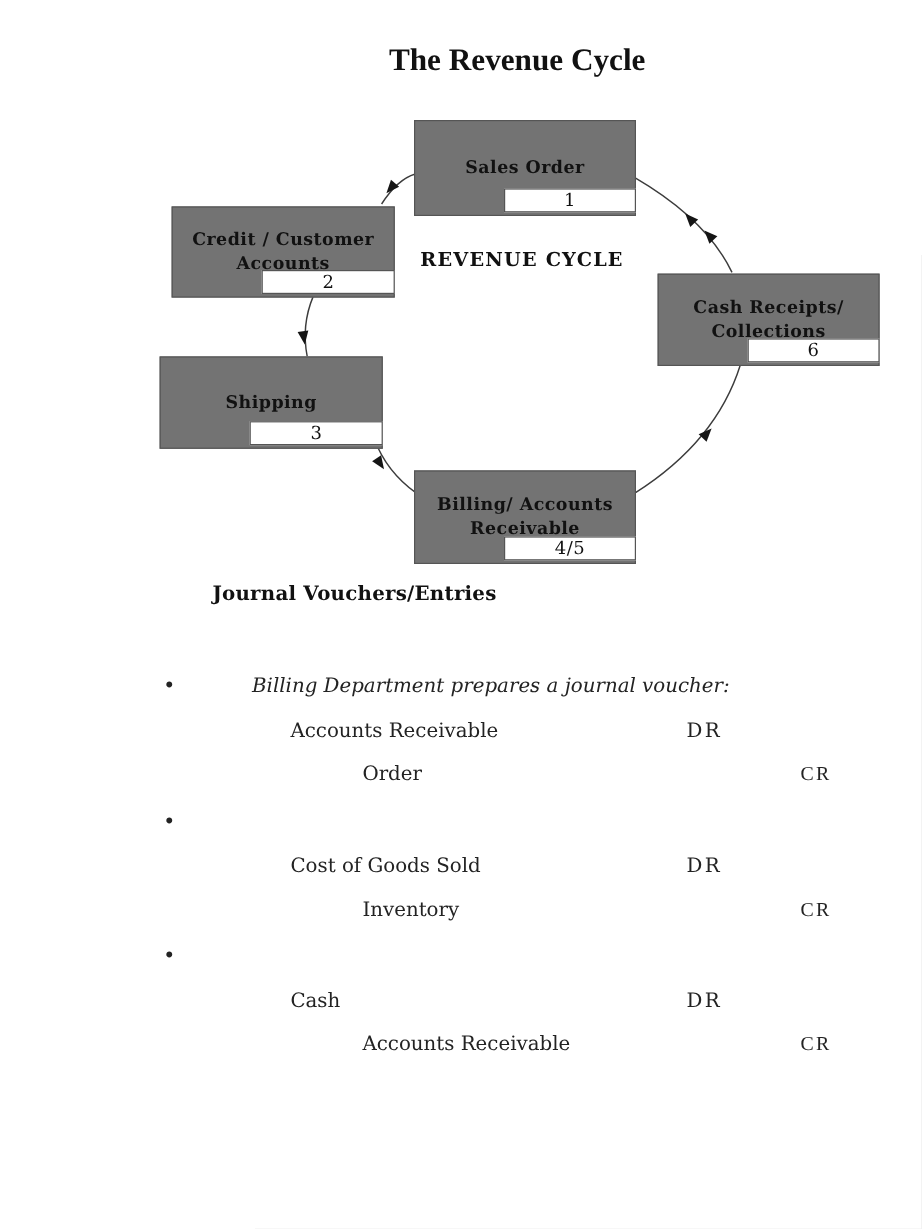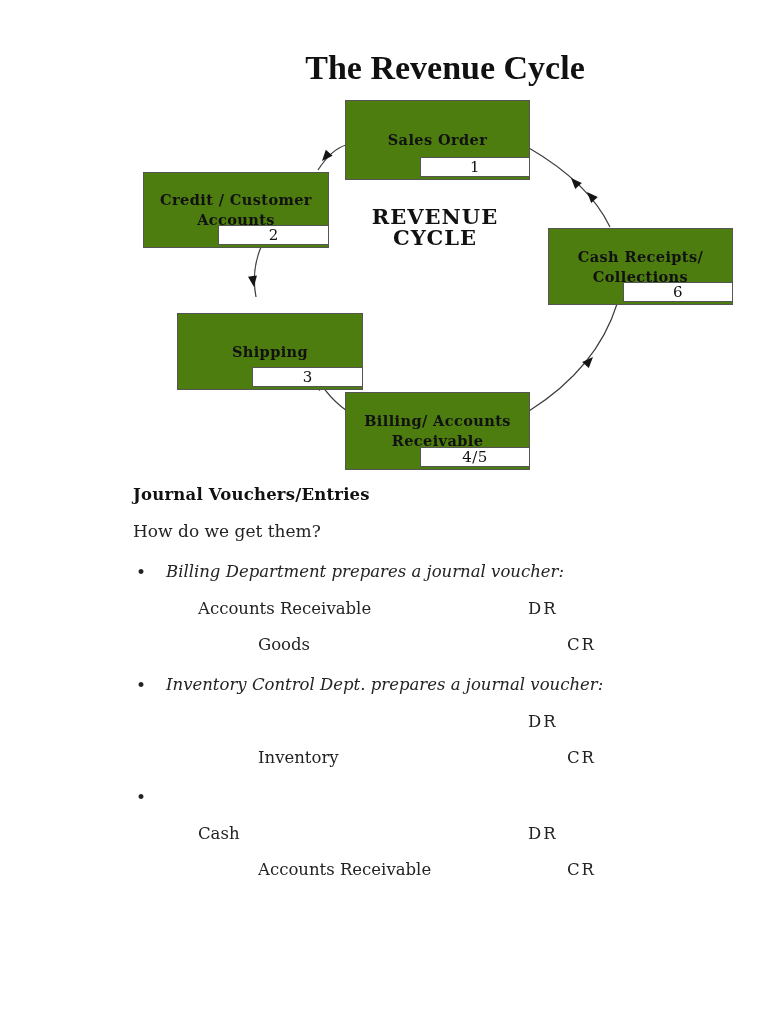--- a/index.html
+++ b/index.html
@@ -10,66 +10,66 @@
     background:#ffffff;
     font-family:"DejaVu Serif", serif;
     color:#232323;
     overflow:hidden;
   }
   
   .doc-title{
     position:absolute;left:133px;top:33px;width:592px;
     text-align:center;
     font-family:"Liberation Serif", serif;
-    font-weight:bold;font-size:34px;color:#111;
-    margin:16px;
+    font-weight:bold;font-size:26px;color:#111;
+    margin:2px;
   }
   
   .diagram{position:absolute;left:0;top:0;width:768px;height:480px;}
   .arrows{position:absolute;left:0;top:0;z-index:0;}
   .arrows path.link{fill:none;stroke:#3c3c3c;stroke-width:1.2;}
   .arrows path.head{fill:#151515;stroke:none;}
   .dbox{
     position:absolute;z-index:1;
-    background:#4d7c0f;border:1px solid #555;
+    background:#737373;border:1px solid #555;
     display:flex;flex-direction:column;justify-content:center;align-items:center;
     font-weight:bold;font-size:14.5px;line-height:20px;color:#111;
     letter-spacing:.4px;text-align:center;
   }
   .dbox .lbl{display:block;}
   .b-sales   {left:345px;top:100px;width:183px;height:78px;}
   .b-credit  {left:143px;top:172px;width:184px;height:74px;}
-  .b-shipping{left:133px;top:313px;width:184px;height:75px;margin-left:44px;}
+  .b-shipping{left:133px;top:297px;width:184px;height:75px;}
   .b-billing {left:345px;top:392px;width:183px;height:76px;justify-content:center;}
   .b-cash    {left:548px;top:228px;width:183px;height:75px;}
   .numtab{
     position:absolute;right:-1px;bottom:2px;
     width:59%;height:18px;
     border:1px solid #555;background:#fff;
     display:flex;align-items:center;justify-content:center;
     font-weight:normal;font-size:15px;letter-spacing:.5px;color:#111;
   }
   .center-label{
     position:absolute;left:340px;top:206px;width:190px;z-index:1;
-    text-align:center;font-weight:bold;font-size:21px;line-height:21px;
+    text-align:center;font-weight:bold;font-size:16px;line-height:21px;
     letter-spacing:1px;color:#111;
   }
   
   .journal{position:absolute;left:0;top:0;width:768px;height:1024px;font-size:16.5px;}
-  .jline{position:absolute;height:22px;line-height:22px;white-space:nowrap;}
+  .jline{position:absolute;height:22px;line-height:22px;white-space:nowrap;margin-left:44px;}
   .j-heading{left:133px;top:484px;font-weight:bold;font-size:16.5px;color:#111;letter-spacing:.2px;}
   .j-question{left:133px;top:520px;font-size:17px;}
   .entry{position:absolute;left:133px;width:580px;height:100px;}
   .e1{top:561px;} .e2{top:674px;} .e3{top:786px;}
   .bullet{position:absolute;left:3px;top:0;height:22px;line-height:22px;font-size:17px;}
   .desc{left:33px;top:0;font-style:italic;}
   .acct-d{left:65px;top:37px;}
   .side-d{left:395px;top:37px;letter-spacing:2px;}
   .acct-c{left:125px;top:73px;}
-  .side-c{left:434px;top:73px;letter-spacing:2px;}
+  .side-c{left:490px;top:73px;letter-spacing:2px;font-family:Liberation Serif, serif;}
 </style>
 </head>
 <body>
 
 <div class="page">
 
   <h1 class="doc-title">The Revenue Cycle</h1>
 
   <div class="diagram">
 
@@ -131,34 +131,33 @@
 
     <div class="center-label">
       <div>REVENUE CYCLE</div>
     </div>
 
   </div>
 
   <div class="journal">
 
     <div class="jline j-heading">Journal Vouchers/Entries</div>
-    <div class="jline j-question">How do we get them?</div>
 
     <div class="entry e1">
       <span class="bullet">•</span>
       <div class="jline desc">Billing Department prepares a journal voucher:</div>
       <div class="jline acct-d">Accounts Receivable</div>
       <div class="jline side-d">DR</div>
-      <div class="jline acct-c">Goods</div>
+      <div class="jline acct-c">Order</div>
       <div class="jline side-c">CR</div>
     </div>
 
     <div class="entry e2">
       <span class="bullet">•</span>
-      <div class="jline desc">Inventory Control Dept. prepares a journal voucher:</div>
+      <div class="jline acct-d">Cost of Goods Sold</div>
       <div class="jline side-d">DR</div>
       <div class="jline acct-c">Inventory</div>
       <div class="jline side-c">CR</div>
     </div>
 
     <div class="entry e3">
       <span class="bullet">•</span>
       <div class="jline acct-d">Cash</div>
       <div class="jline side-d">DR</div>
       <div class="jline acct-c">Accounts Receivable</div>

